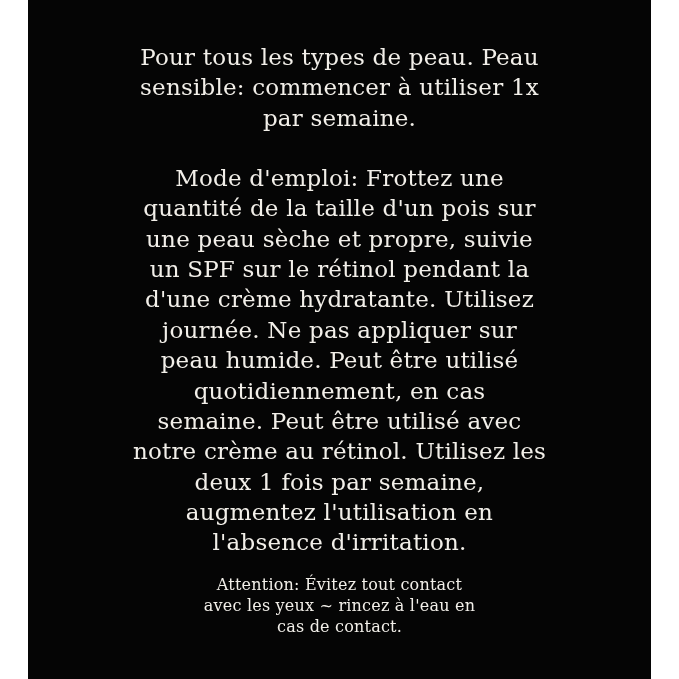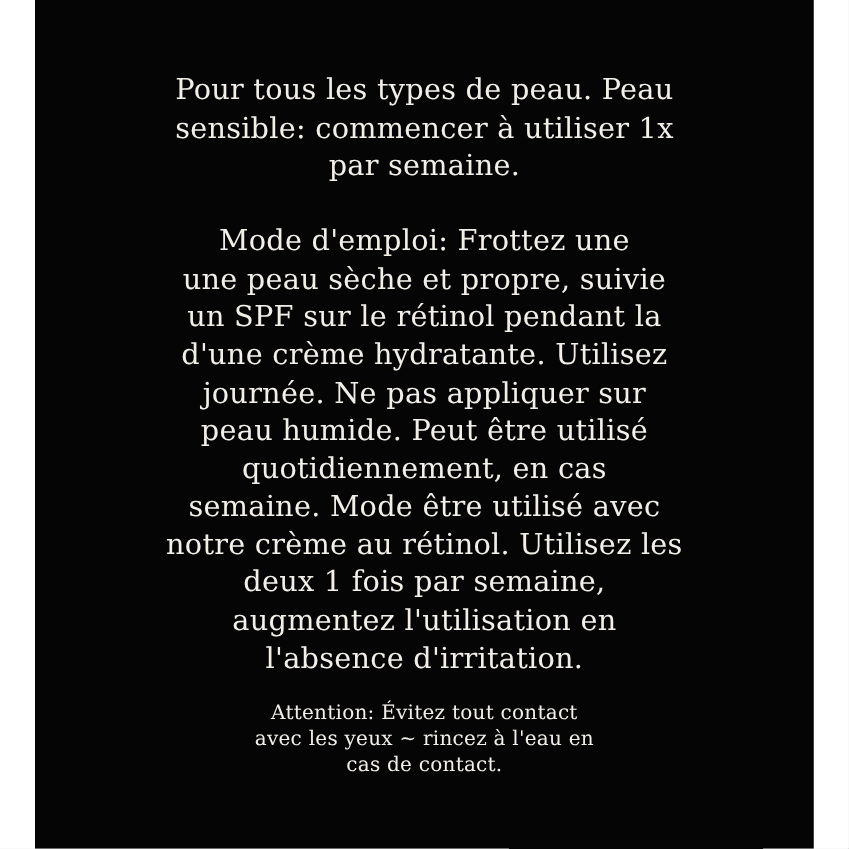--- a/index.html
+++ b/index.html
@@ -72,27 +72,28 @@
   <div class="panel" style="background: rgb(5, 5, 5); color: rgb(242, 239, 233);">
 
     <div class="block para-intro">
       <p class="line">Pour tous les types de peau. Peau</p>
       <p class="line">sensible: commencer à utiliser 1x</p>
       <p class="line">par semaine.</p>
     </div>
 
     <div class="block para-usage">
       <p class="line">Mode d'emploi: Frottez une</p>
+      <p class="line">quantité de la taille d'un pois sur</p>
       <p class="line">une peau sèche et propre, suivie</p>
       <p class="line">un SPF sur le rétinol pendant la</p>
       <p class="line">d'une crème hydratante. Utilisez</p>
       <p class="line">journée. Ne pas appliquer sur</p>
       <p class="line">peau humide. Peut être utilisé</p>
       <p class="line">quotidiennement, en cas</p>
-      <p class="line">semaine. Mode être utilisé avec</p>
+      <p class="line">semaine. Peut être utilisé avec</p>
       <p class="line">notre crème au rétinol. Utilisez les</p>
       <p class="line">deux 1 fois par semaine,</p>
       <p class="line">augmentez l'utilisation en</p>
       <p class="line">l'absence d'irritation.</p>
     </div>
 
     <div class="block para-warning">
       <p class="line">Attention: Évitez tout contact</p>
       <p class="line">avec les yeux ~ rincez à l'eau en</p>
       <p class="line">cas de contact.</p>

